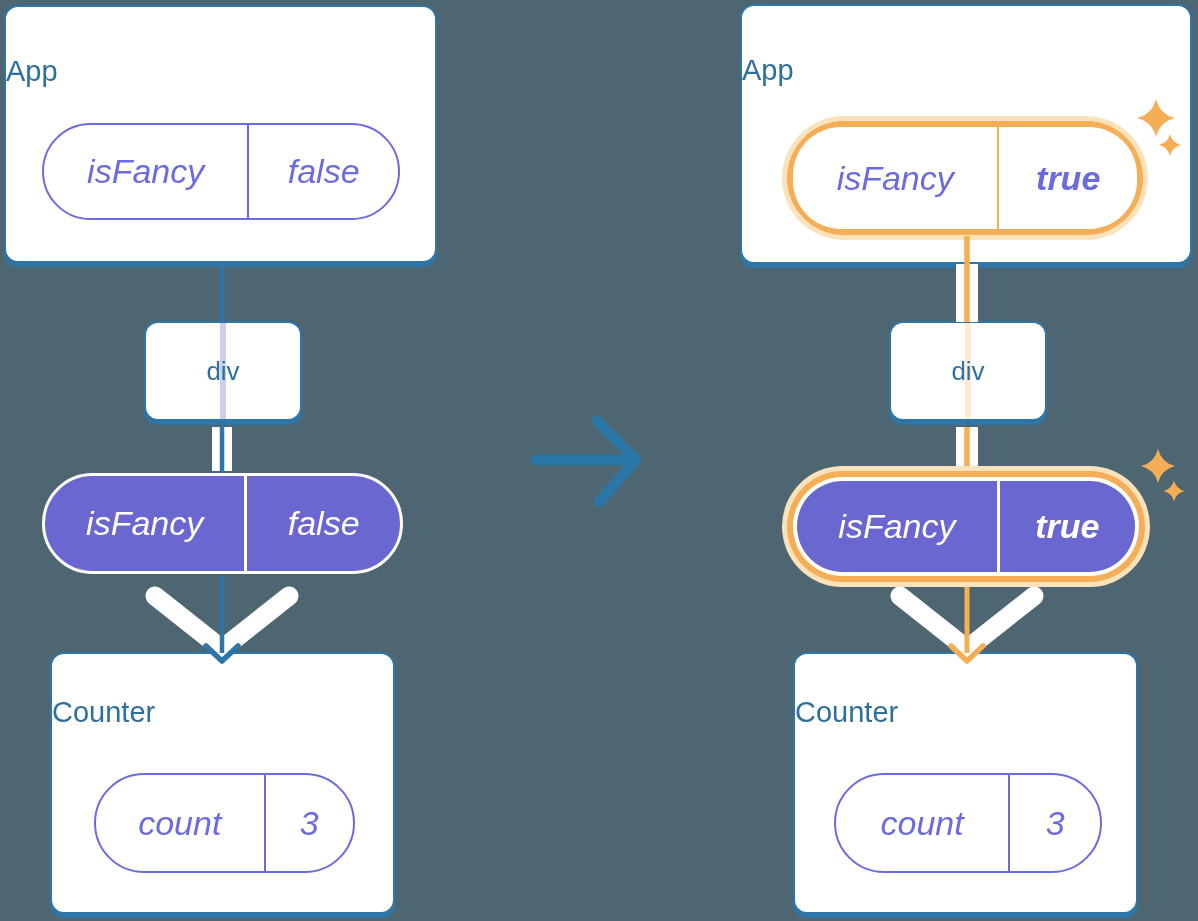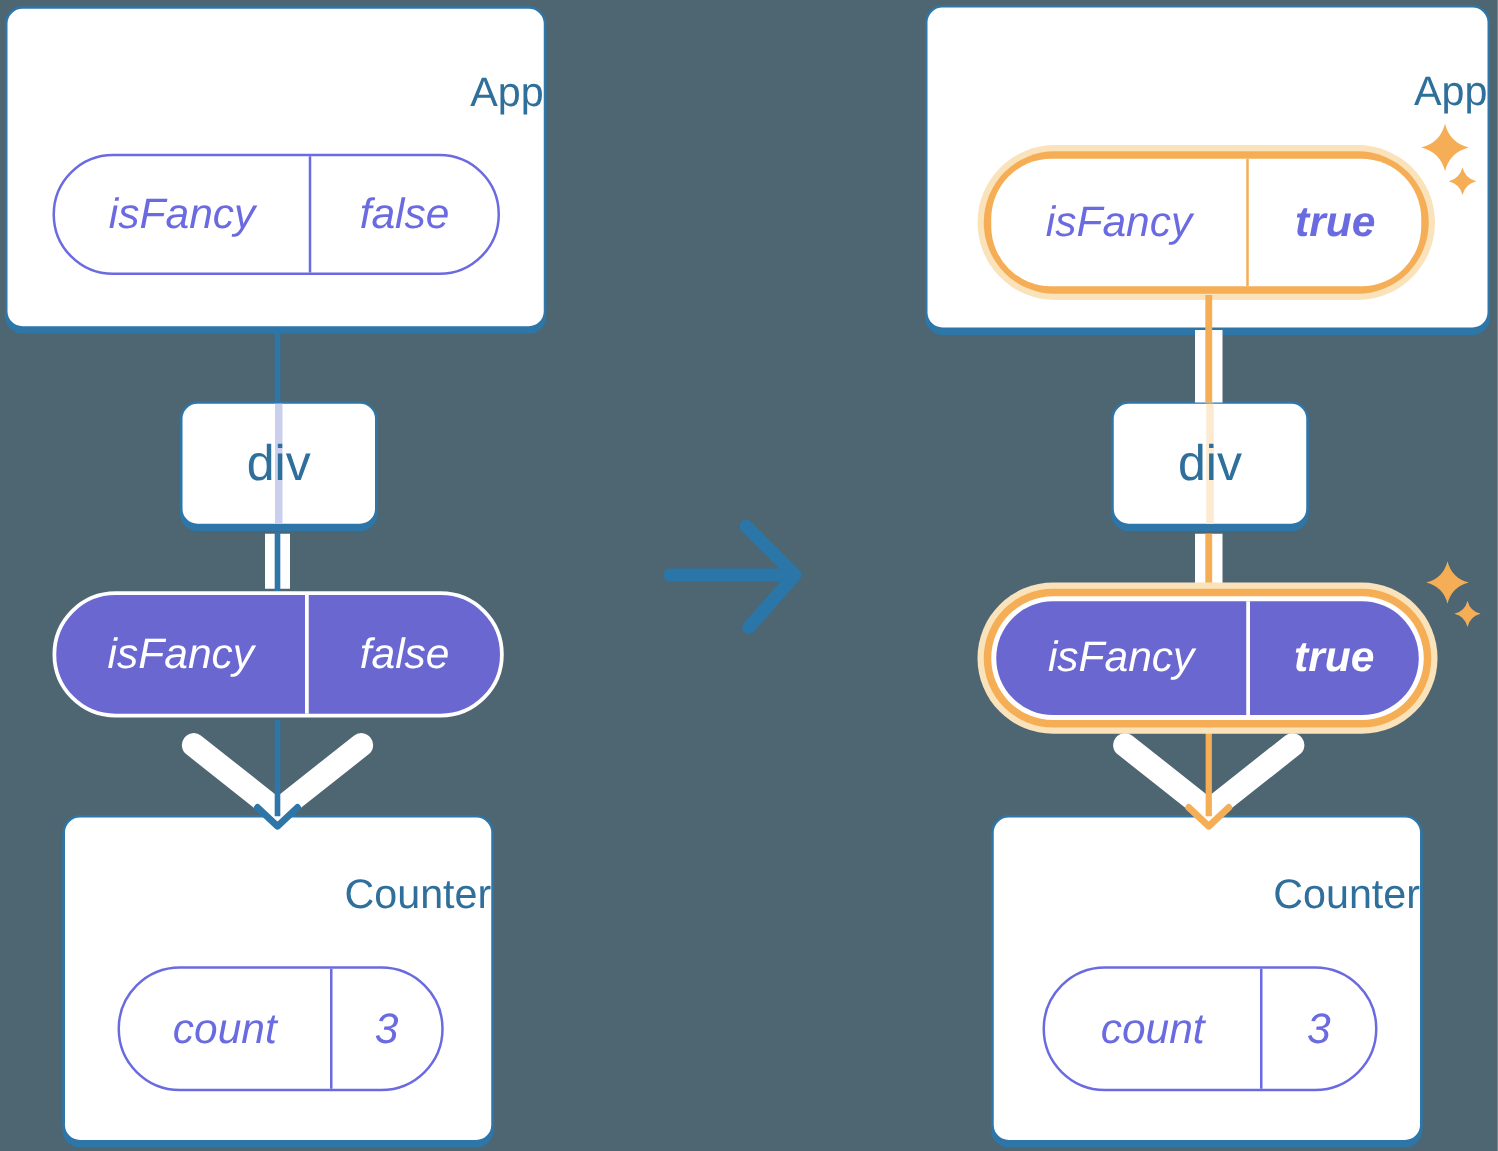--- a/index.html
+++ b/index.html
@@ -14,23 +14,23 @@
     position:absolute;
     background:#fff;
     border:2.5px solid #2E76A8;
     box-shadow:0 4px 0 #2E76A8;
     border-radius:14px;
     box-sizing:border-box;
     z-index:1;
   }
   .card-title{
     position:absolute;left:0;right:0;
-    text-align:right;
+    text-align:left;
     color:#2F6F9B;
-    font-size:33px;
+    font-size:29px;
     font-weight:500;
     z-index:3;
   }
   
   .pill-outline{
     position:absolute;
     border:2.5px solid #6B6BE1;
     border-radius:60px;
     box-sizing:border-box;
     display:flex;
@@ -95,21 +95,21 @@
     left:50%;
     width:6px;
     margin-left:-3px;
     z-index:2;
   }
   .through-lavender{background:#C9CFEC;}
   .through-peach{background:#FCEBD1;}
   .div-label{
     position:absolute;left:0;right:0;top:0;bottom:0;
     display:flex;align-items:center;justify-content:center;
-    color:#2F6F9B;font-size:40px;font-weight:500;
+    color:#2F6F9B;font-size:26px;font-weight:500;
     z-index:3;
   }
   #overlay{
     position:absolute;left:0;top:0;
     z-index:5;
     pointer-events:none;
   }
 </style>
 </head>
 <body>

